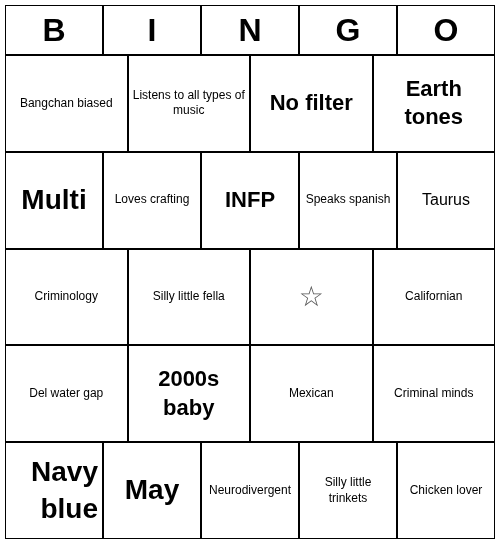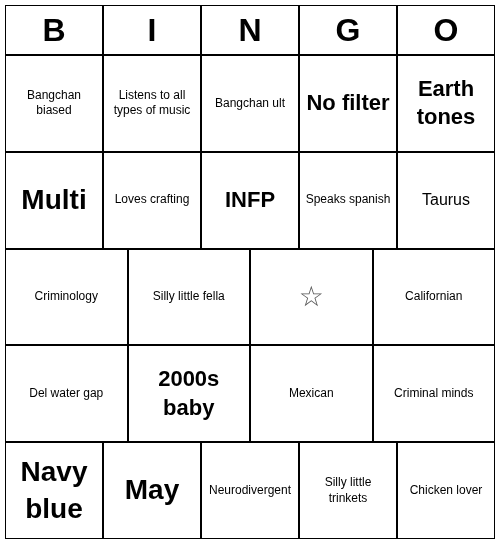--- a/index.html
+++ b/index.html
@@ -64,20 +64,21 @@
     }
 
     .bingo-cell.large-text {
       font-size: 22px;
       font-weight: bold;
     }
 
     .bingo-cell.xlarge-text {
       font-size: 28px;
       font-weight: bold;
+      text-align: right;
     }
 
     .bingo-cell.medium-text {
       font-size: 16px;
       font-weight: normal;
     }
 
     .star-icon {
       font-size: 28px;
       color: #555;
@@ -91,21 +92,20 @@
   <div class="header-cell">B</div>
       <div class="header-cell">I</div>
       <div class="header-cell">N</div>
       <div class="header-cell">G</div>
       <div class="header-cell">O</div>
     </div>
   <div class="bingo-grid">
   <div class="bingo-row">
         <div class="bingo-cell">Bangchan biased</div>
         <div class="bingo-cell">Listens to all types of music</div>
-        <div class="bingo-cell">Bangchan ult</div>
         <div class="bingo-cell large-text">No filter</div>
         <div class="bingo-cell large-text">Earth tones</div>
       </div>
       <div class="bingo-row">
         <div class="bingo-cell xlarge-text">Multi</div>
         <div class="bingo-cell">Loves crafting</div>
         <div class="bingo-cell large-text">INFP</div>
         <div class="bingo-cell">Speaks spanish</div>
         <div class="bingo-cell medium-text">Taurus</div>
       </div>

